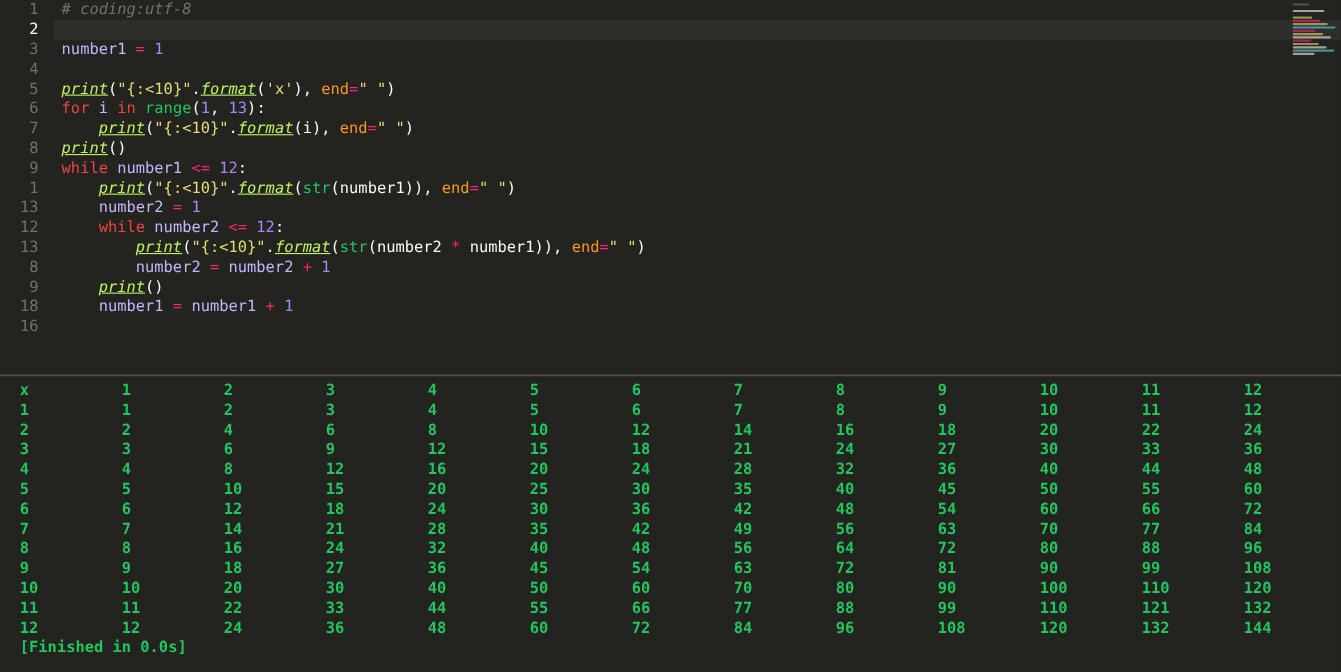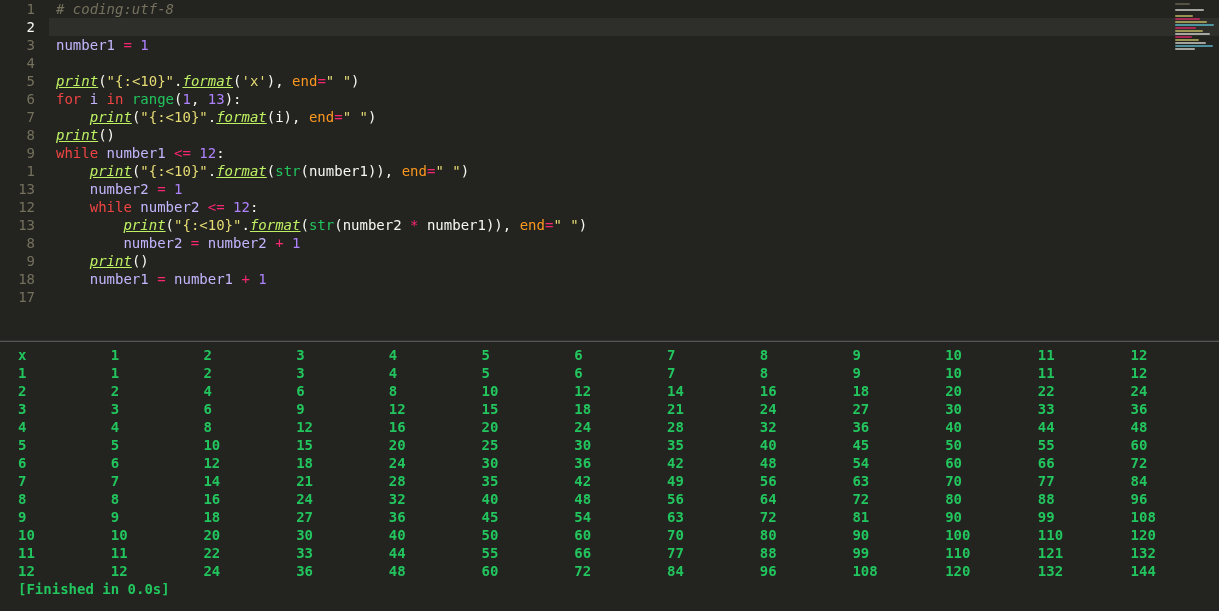--- a/index.html
+++ b/index.html
@@ -114,21 +114,21 @@
       <span class="ln">7</span>
       <span class="ln">8</span>
       <span class="ln">9</span>
       <span class="ln">1</span>
       <span class="ln">13</span>
       <span class="ln">12</span>
       <span class="ln">13</span>
       <span class="ln">8</span>
       <span class="ln">9</span>
       <span class="ln">18</span>
-      <span class="ln">17</span>
+      <span class="ln">16</span>
     </div>
   <div class="code" id="code"><div class="row"><span class="cmt"># coding:utf-8</span></div><div class="row active"></div><div class="row"><span class="id">number1 </span><span class="op">=</span><span class="id"> </span><span class="num">1</span></div><div class="row"></div><div class="row"><span class="fn">print</span><span class="punc">(</span><span class="str">"{:&lt;10}"</span><span class="punc">.</span><span class="fn">format</span><span class="punc">(</span><span class="str">'x'</span><span class="punc">), </span><span class="param">end</span><span class="op">=</span><span class="str">" "</span><span class="punc">)</span></div><div class="row"><span class="kw">for</span><span class="id"> i </span><span class="kw">in</span><span class="id"> </span><span class="builtin">range</span><span class="punc">(</span><span class="num">1</span><span class="punc">, </span><span class="num">13</span><span class="punc">):</span></div><div class="row"><span class="id">    </span><span class="fn">print</span><span class="punc">(</span><span class="str">"{:&lt;10}"</span><span class="punc">.</span><span class="fn">format</span><span class="punc">(i), </span><span class="param">end</span><span class="op">=</span><span class="str">" "</span><span class="punc">)</span></div><div class="row"><span class="fn">print</span><span class="punc">()</span></div><div class="row"><span class="kw">while</span><span class="id"> number1 </span><span class="op">&lt;=</span><span class="id"> </span><span class="num">12</span><span class="punc">:</span></div><div class="row"><span class="id">    </span><span class="fn">print</span><span class="punc">(</span><span class="str">"{:&lt;10}"</span><span class="punc">.</span><span class="fn">format</span><span class="punc">(</span><span class="builtin">str</span><span class="punc">(number1)), </span><span class="param">end</span><span class="op">=</span><span class="str">" "</span><span class="punc">)</span></div><div class="row"><span class="id">    number2 </span><span class="op">=</span><span class="id"> </span><span class="num">1</span></div><div class="row"><span class="id">    </span><span class="kw">while</span><span class="id"> number2 </span><span class="op">&lt;=</span><span class="id"> </span><span class="num">12</span><span class="punc">:</span></div><div class="row"><span class="id">        </span><span class="fn">print</span><span class="punc">(</span><span class="str">"{:&lt;10}"</span><span class="punc">.</span><span class="fn">format</span><span class="punc">(</span><span class="builtin">str</span><span class="punc">(number2 </span><span class="op">*</span><span class="punc"> number1)), </span><span class="param">end</span><span class="op">=</span><span class="str">" "</span><span class="punc">)</span></div><div class="row"><span class="id">        number2 </span><span class="op">=</span><span class="id"> number2 </span><span class="op">+</span><span class="id"> </span><span class="num">1</span></div><div class="row"><span class="id">    </span><span class="fn">print</span><span class="punc">()</span></div><div class="row"><span class="id">    number1 </span><span class="op">=</span><span class="id"> number1 </span><span class="op">+</span><span class="id"> </span><span class="num">1</span></div><div class="row"></div></div>
   <div class="minimap" id="minimap">
       <div class="ml" style="background: rgb(117, 113, 94); width: 15px;"></div>
       <div class="ml" style="background: rgb(35, 36, 31); width: 22px;"></div>
       <div class="ml" style="background: rgb(248, 248, 242); width: 29px;"></div>
       <div class="ml" style="background: rgb(35, 36, 31); width: 36px;"></div>
       <div class="ml" style="background: rgb(230, 219, 116); width: 18px;"></div>
       <div class="ml" style="background: rgb(249, 38, 114); width: 25px;"></div>
       <div class="ml" style="background: rgb(230, 219, 116); width: 32px;"></div>

